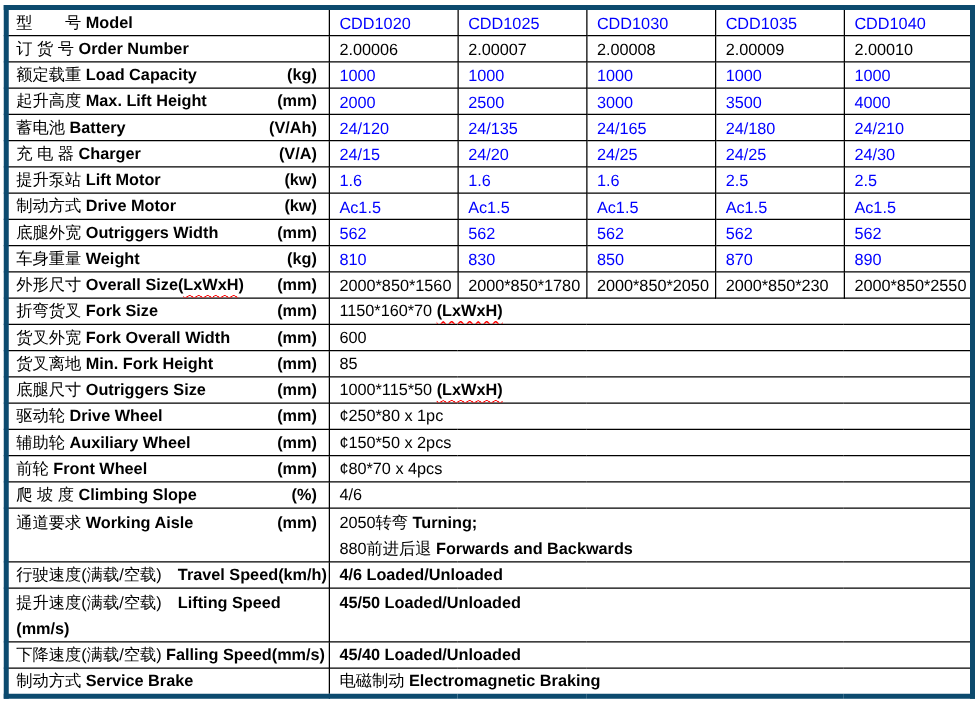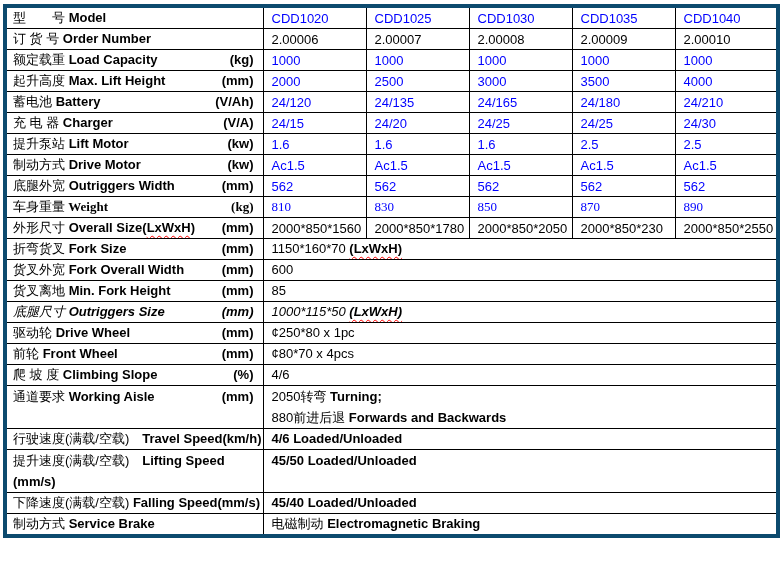--- a/index.html
+++ b/index.html
@@ -172,21 +172,21 @@
             <span><span>底腿外宽 </span><span class="b">Outriggers Width</span></span>
             <span class="b">(mm)</span>
           </div>
         </td>
         <td class="val blue">562</td>
         <td class="val blue">562</td>
         <td class="val blue">562</td>
         <td class="val blue">562</td>
         <td class="val blue">562</td>
       </tr>
-      <tr style="height: 21px; font-family: Liberation Serif, serif;">
+      <tr style="height: 21px;">
         <td class="label-cell">
           <div class="lab">
             <span><span>车身重量 </span><span class="b">Weight</span></span>
             <span class="b">(kg)</span>
           </div>
         </td>
         <td class="val blue">810</td>
         <td class="val blue">830</td>
         <td class="val blue">850</td>
         <td class="val blue">870</td>
@@ -231,40 +231,51 @@
         <td class="label-cell">
           <div class="lab">
             <span><span>货叉离地 </span><span class="b">Min. Fork Height</span></span>
             <span class="b">(mm)</span>
           </div>
         </td>
         <td colspan="5" class="val merged">
           <div class="vline"><span>85</span></div>
         </td>
       </tr>
-      <tr style="height: 21px; font-style: italic;">
+      <tr style="height: 21px;">
         <td class="label-cell">
           <div class="lab">
             <span><span>底腿尺寸  </span><span class="b">Outriggers Size</span></span>
             <span class="b">(mm)</span>
           </div>
         </td>
         <td colspan="5" class="val merged">
           <div class="vline"><span>1000*115*50 </span><span class="b sq">(LxWxH)</span></div>
         </td>
       </tr>
       <tr style="height: 21px;">
         <td class="label-cell">
           <div class="lab">
             <span><span>驱动轮  </span><span class="b">Drive Wheel</span></span>
             <span class="b">(mm)</span>
           </div>
         </td>
         <td colspan="5" class="val merged">
           <div class="vline"><span>¢250*80 x 1pc</span></div>
+        </td>
+      </tr>
+      <tr style="height: 21px;">
+        <td class="label-cell">
+          <div class="lab">
+            <span><span>辅助轮 </span><span class="b">Auxiliary Wheel</span></span>
+            <span class="b">(mm)</span>
+          </div>
+        </td>
+        <td colspan="5" class="val merged">
+          <div class="vline"><span>¢150*50 x 2pcs</span></div>
         </td>
       </tr>
       <tr style="height: 21px;">
         <td class="label-cell">
           <div class="lab">
             <span><span>前轮 </span><span class="b">Front Wheel</span></span>
             <span class="b">(mm)</span>
           </div>
         </td>
         <td colspan="5" class="val merged">

